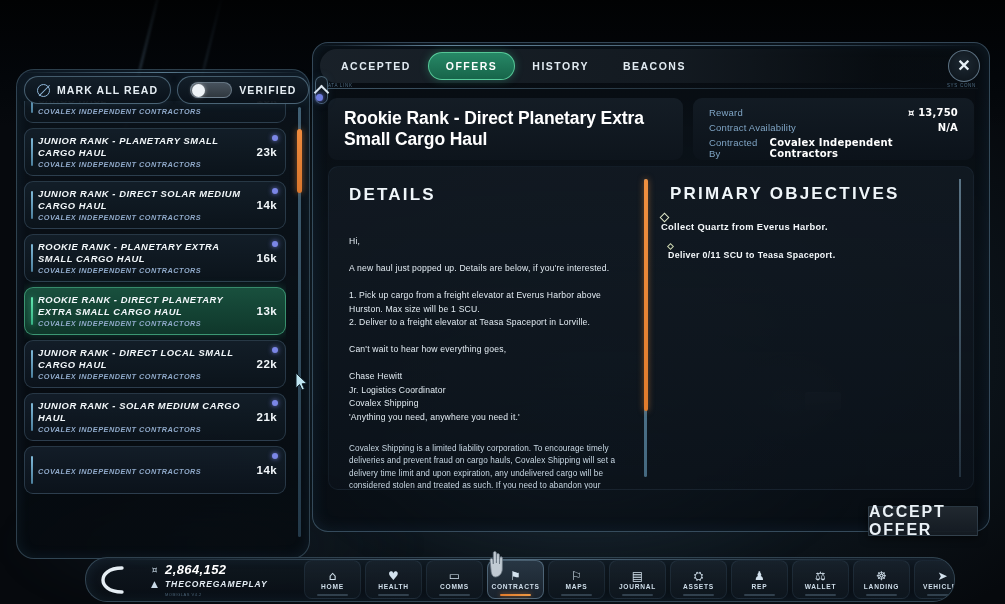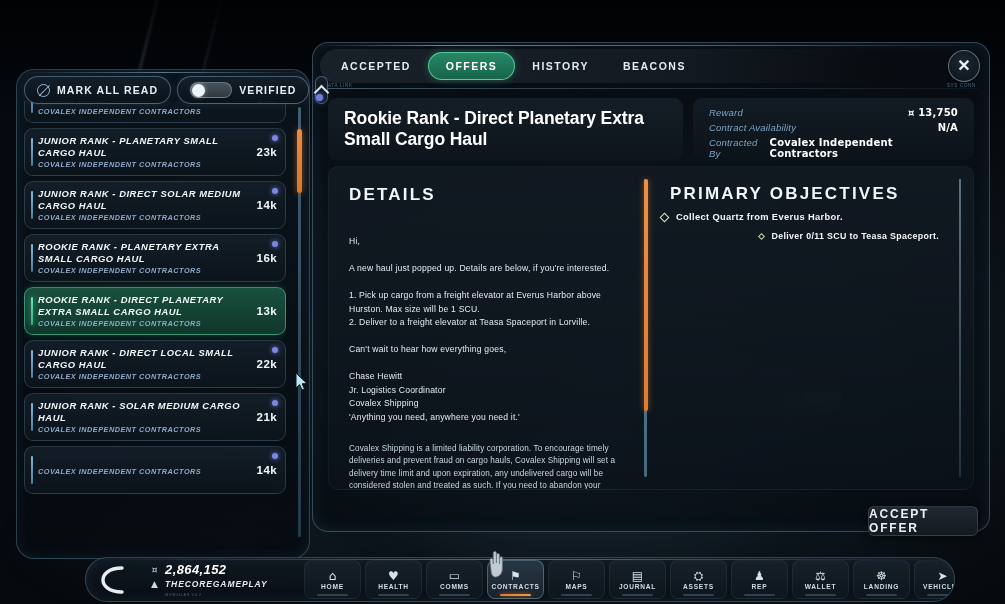--- a/index.html
+++ b/index.html
@@ -240,21 +240,21 @@
     color:#ffffff; font-size:17.5px; font-weight:bold; line-height:21px;
     letter-spacing:-.1px;
   }
   #meta-box {
     position:absolute; left:381px; top:56px; right:16px; height:62px;
     border-radius:9px;
     background: linear-gradient(180deg, rgba(20,29,38,.88), rgba(12,19,27,.88));
     padding:9px 16px 0 16px;
   }
   .meta-row { display:flex; justify-content:space-between; align-items:baseline; height:15px; }
-  .meta-k { color:#7fa4c4; font-size:9.5px; letter-spacing:.2px;font-style:italic; }
+  .meta-k { color:#7fa4c4; font-size:9.5px; letter-spacing:.2px; }
   .meta-v { color:#ffffff; font-size:10px; font-weight:bold; letter-spacing:.2px; }
   .uec { font-family:"DejaVu Sans", sans-serif; }
 
   
   #detail-body {
     position:absolute; left:16px; top:124px; right:16px; bottom:42px;
     border-radius:10px;
     background: linear-gradient(180deg, rgba(19,27,36,.80), rgba(12,19,27,.72));
     border:1px solid rgba(90,130,160,.10);
     overflow:hidden;
@@ -287,42 +287,42 @@
     background: linear-gradient(180deg,#5e86a0,#44687f);
   }
   #details-scrollbar .thumb {
     position:absolute; left:-.5px; top:0; width:4px; height:78%;
     border-radius:2px;
     background: linear-gradient(180deg,#f09040,#e07b2c);
     box-shadow:0 0 6px rgba(240,145,65,.5);
   }
 
   #objectives-list { position:absolute; left:332px; top:44px; right:34px; }
-  .obj-row { display:flex; align-items:flex-start; gap:8px; margin-bottom:7px; }
-  .obj-row.sub { margin-left:21px;justify-content:flex-end; }
+  .obj-row { display:flex; align-items:flex-start; margin-bottom:7px;flex-direction:column; }
+  .obj-row.sub { margin-left:7px;justify-content:flex-end; }
   .diamond {
     width:7px; height:7px; margin-top:3px; flex:none;
     border:1.3px solid #dfe8c9; transform: rotate(45deg);
   }
   .obj-row.sub .diamond { width:5px; height:5px; margin-top:4px; border-color:#c9d3ad; }
   .obj-txt { color:#f4f8fb; font-size:9.3px; font-weight:bold; letter-spacing:.35px; line-height:12px; }
   .obj-row.sub .obj-txt { font-size:8.8px; }
 
   #objectives-scrollbar {
     position:absolute; right:12px; top:12px; bottom:12px; width:2px;
     background: linear-gradient(180deg, rgba(150,190,215,.55), rgba(120,160,190,.22));
   }
 
   #accept-offer-button {
     position:absolute; right:12px; bottom:-4px;
-    width:110px; height:30px; border-radius:6px;
+    width:110px; height:30px; border-radius:1px;
     background: linear-gradient(180deg, rgba(34,42,50,.96), rgba(20,27,34,.96));
     border:1px solid rgba(120,155,180,.22);
     display:flex; align-items:center; justify-content:center;
-    color:#eaf1f6; font-size:12px; font-weight:bold; letter-spacing:1.8px;
+    color:#eaf1f6; font-size:16px; font-weight:bold; letter-spacing:1.8px;
     box-shadow: 0 2px 8px rgba(0,0,0,.55);
   }
 
   
   #bottom-bar {
     position:absolute; left:85px; top:557px; width:870px; height:45px;
     border-radius:22px;
     border:1px solid rgba(140,185,215,.30);
     background: linear-gradient(180deg, rgba(16,24,32,.94), rgba(9,15,21,.94));
     display:flex; align-items:center;

